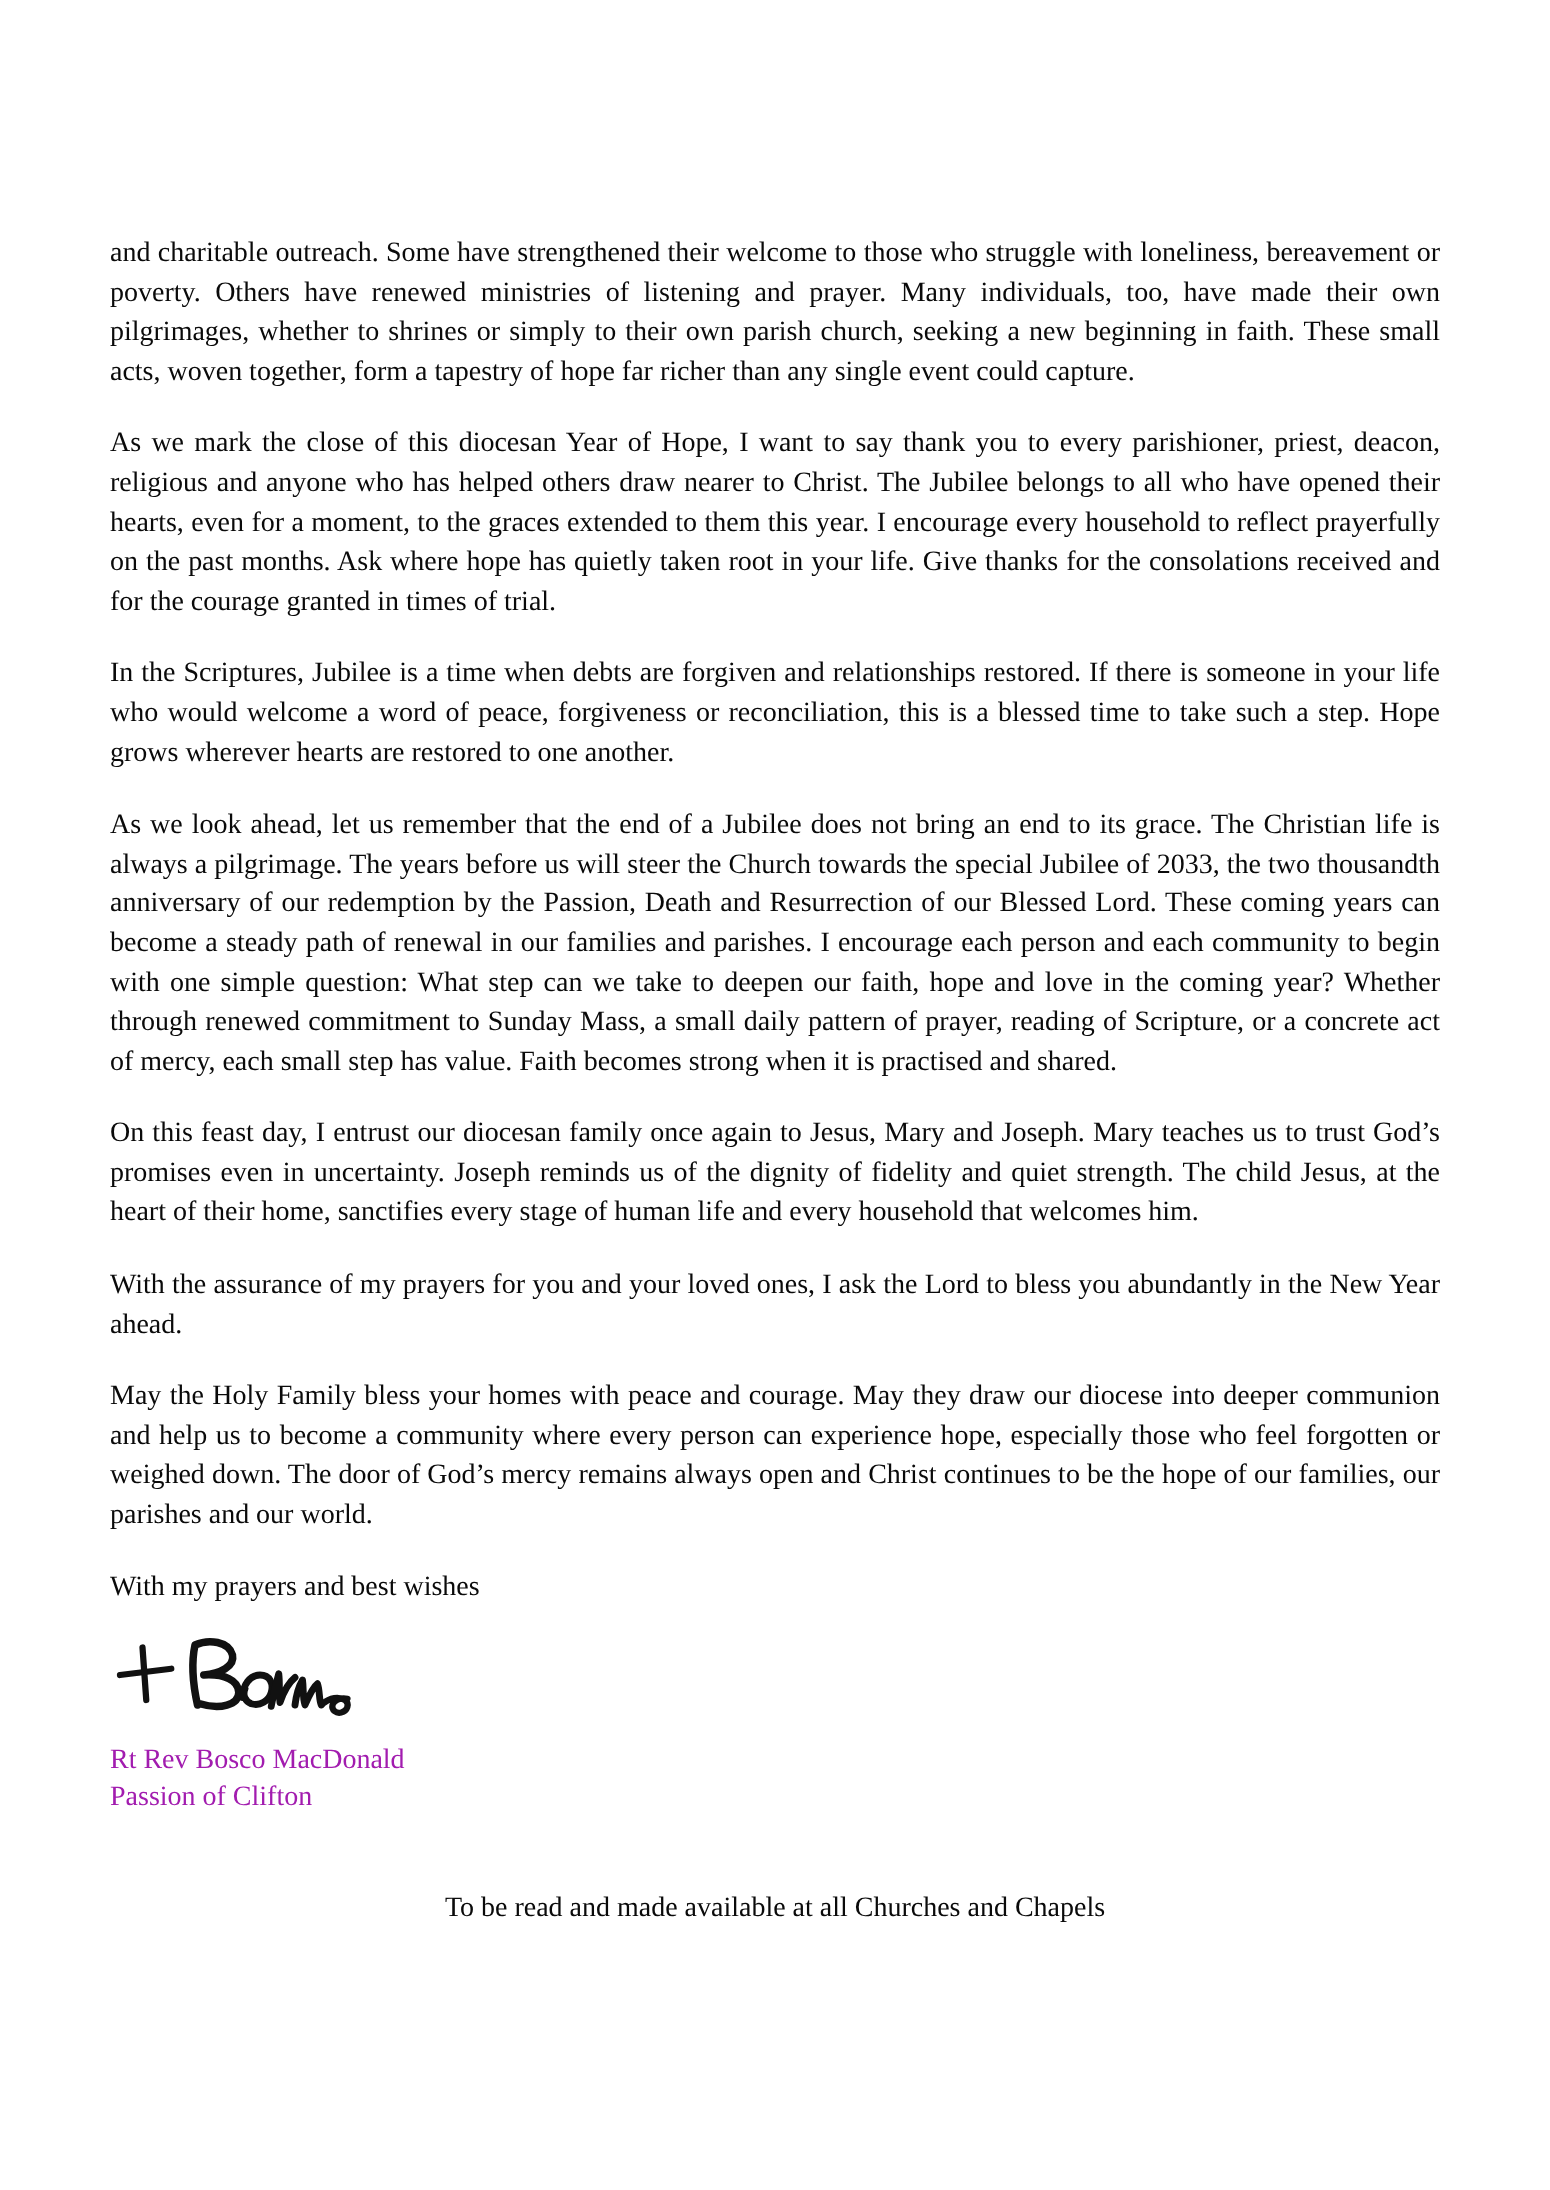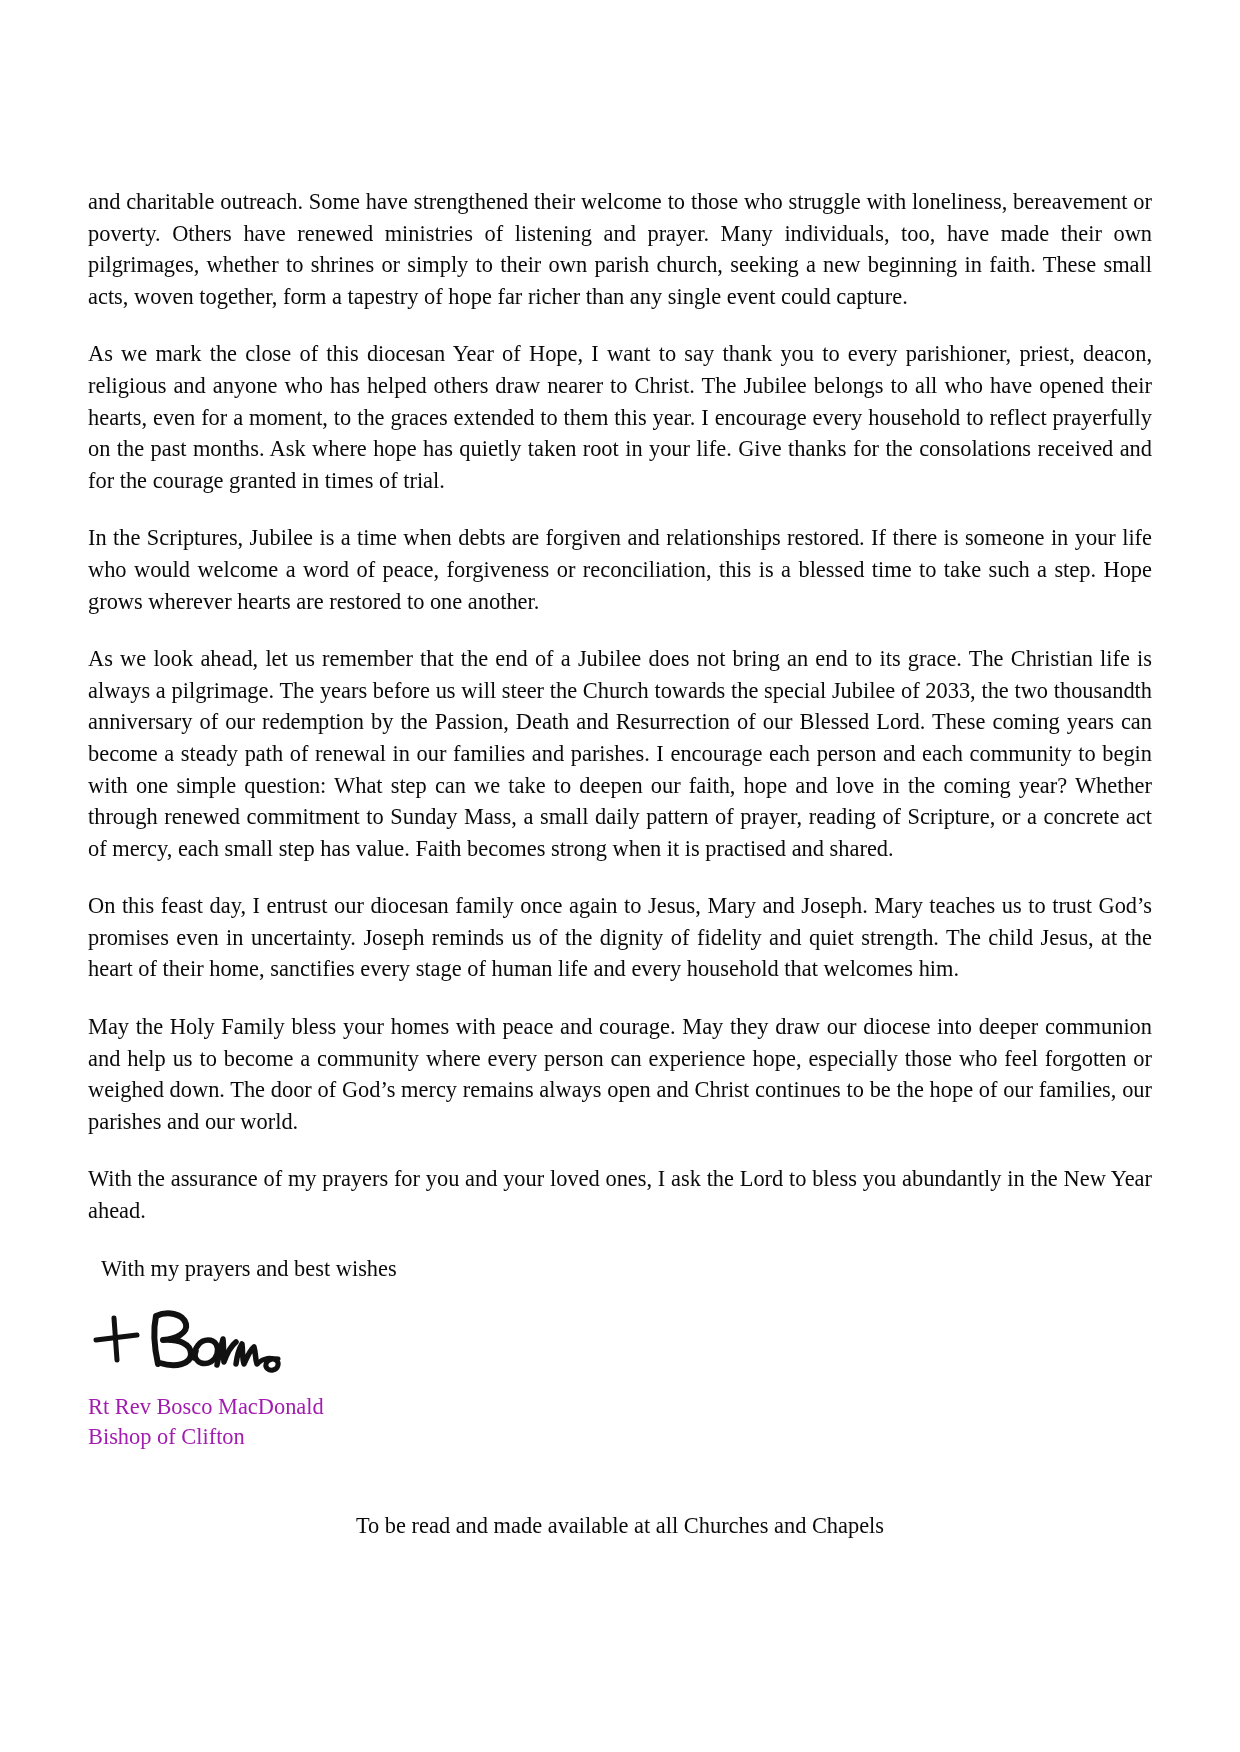--- a/index.html
+++ b/index.html
@@ -27,21 +27,21 @@
     text-align: justify;
     text-justify: inter-word;
     -webkit-hyphens: none;
     hyphens: none;
     color: #0a0a0a;
   }
   p.para:last-child {
     margin-bottom: 0;
   }
   .closing-line {
-    margin: 13px;
+    margin: 0;
     font-size: 22.4px;
     line-height: 31.6px;
     text-align: left;
     color: #0a0a0a;
   }
   .signature-block {
     margin-top: 18px;
     height: 88px;
     position: relative;
   }
@@ -76,22 +76,22 @@
 
 <div class="page">
 
   <div class="body-text">
 
     <p class="para">and charitable outreach. Some have strengthened their welcome to those who struggle with loneliness, bereavement or poverty. Others have renewed ministries of listening and prayer. Many individuals, too, have made their own pilgrimages, whether to shrines or simply to their own parish church, seeking a new beginning in faith. These small acts, woven together, form a tapestry of hope far richer than any single event could capture.</p>
     <p class="para">As we mark the close of this diocesan Year of Hope, I want to say thank you to every parishioner, priest, deacon, religious and anyone who has helped others draw nearer to Christ. The Jubilee belongs to all who have opened their hearts, even for a moment, to the graces extended to them this year. I encourage every household to reflect prayerfully on the past months. Ask where hope has quietly taken root in your life. Give thanks for the consolations received and for the courage granted in times of trial.</p>
     <p class="para">In the Scriptures, Jubilee is a time when debts are forgiven and relationships restored. If there is someone in your life who would welcome a word of peace, forgiveness or reconciliation, this is a blessed time to take such a step. Hope grows wherever hearts are restored to one another.</p>
     <p class="para">As we look ahead, let us remember that the end of a Jubilee does not bring an end to its grace. The Christian life is always a pilgrimage. The years before us will steer the Church towards the special Jubilee of 2033, the two thousandth anniversary of our redemption by the Passion, Death and Resurrection of our Blessed Lord. These coming years can become a steady path of renewal in our families and parishes. I encourage each person and each community to begin with one simple question: What step can we take to deepen our faith, hope and love in the coming year? Whether through renewed commitment to Sunday Mass, a small daily pattern of prayer, reading of Scripture, or a concrete act of mercy, each small step has value. Faith becomes strong when it is practised and shared.</p>
     <p class="para">On this feast day, I entrust our diocesan family once again to Jesus, Mary and Joseph. Mary teaches us to trust God’s promises even in uncertainty. Joseph reminds us of the dignity of fidelity and quiet strength. The child Jesus, at the heart of their home, sanctifies every stage of human life and every household that welcomes him.</p>
+    <p class="para">With the assurance of my prayers for you and your loved ones, I ask the Lord to bless you abundantly in the New Year ahead.</p>
     <p class="para">May the Holy Family bless your homes with peace and courage. May they draw our diocese into deeper communion and help us to become a community where every person can experience hope, especially those who feel forgotten or weighed down. The door of God’s mercy remains always open and Christ continues to be the hope of our families, our parishes and our world.</p>
-    <p class="para">With the assurance of my prayers for you and your loved ones, I ask the Lord to bless you abundantly in the New Year ahead.</p>
 
     <p class="closing-line">With my prayers and best wishes</p>
 
     <div class="signature-block">
       <div class="signature-mark">
         <svg width="220" height="86" viewBox="0 0 220 86" aria-hidden="true">
           <g fill="none" stroke="#111111" stroke-linecap="round" stroke-linejoin="round">
             <path d="M6 38 L47 33" stroke-width="5"></path>
             <path d="M24 16 L27 58" stroke-width="5"></path>
             <path d="M68 62 C64 44 63 28 66 14 C77 9 93 11 96 22 C98 31 86 37 73 38 C89 37 101 42 101 52 C101 62 86 66 70 61" stroke-width="6"></path>
@@ -99,21 +99,21 @@
             <path d="M127 63 C129 52 131 44 133 37 C134 45 133 53 134 60 C137 51 141 44 146 40" stroke-width="5.5"></path>
             <path d="M146 62 C147 54 149 47 152 42 C153 49 152 56 154 62 C157 55 160 48 164 45 C166 51 165 57 167 62" stroke-width="5.5"></path>
             <path d="M168 61 C174 56 181 55 186 58 C190 61 188 67 183 68 C179 69 175 66 176 62 C177 58 182 56 188 57" stroke-width="5"></path>
           </g>
         </svg>
       </div>
     </div>
 
     <div class="signatory">
       <p class="signatory-line">Rt Rev Bosco MacDonald</p>
-      <p class="signatory-line">Bishop of Clifton</p>
+      <p class="signatory-line">Passion of Clifton</p>
     </div>
 
     <div class="footer-note">
       <p class="footer-line">To be read and made available at all Churches and Chapels</p>
     </div>
 
   </div>
 </div>
 
 </body></html>

